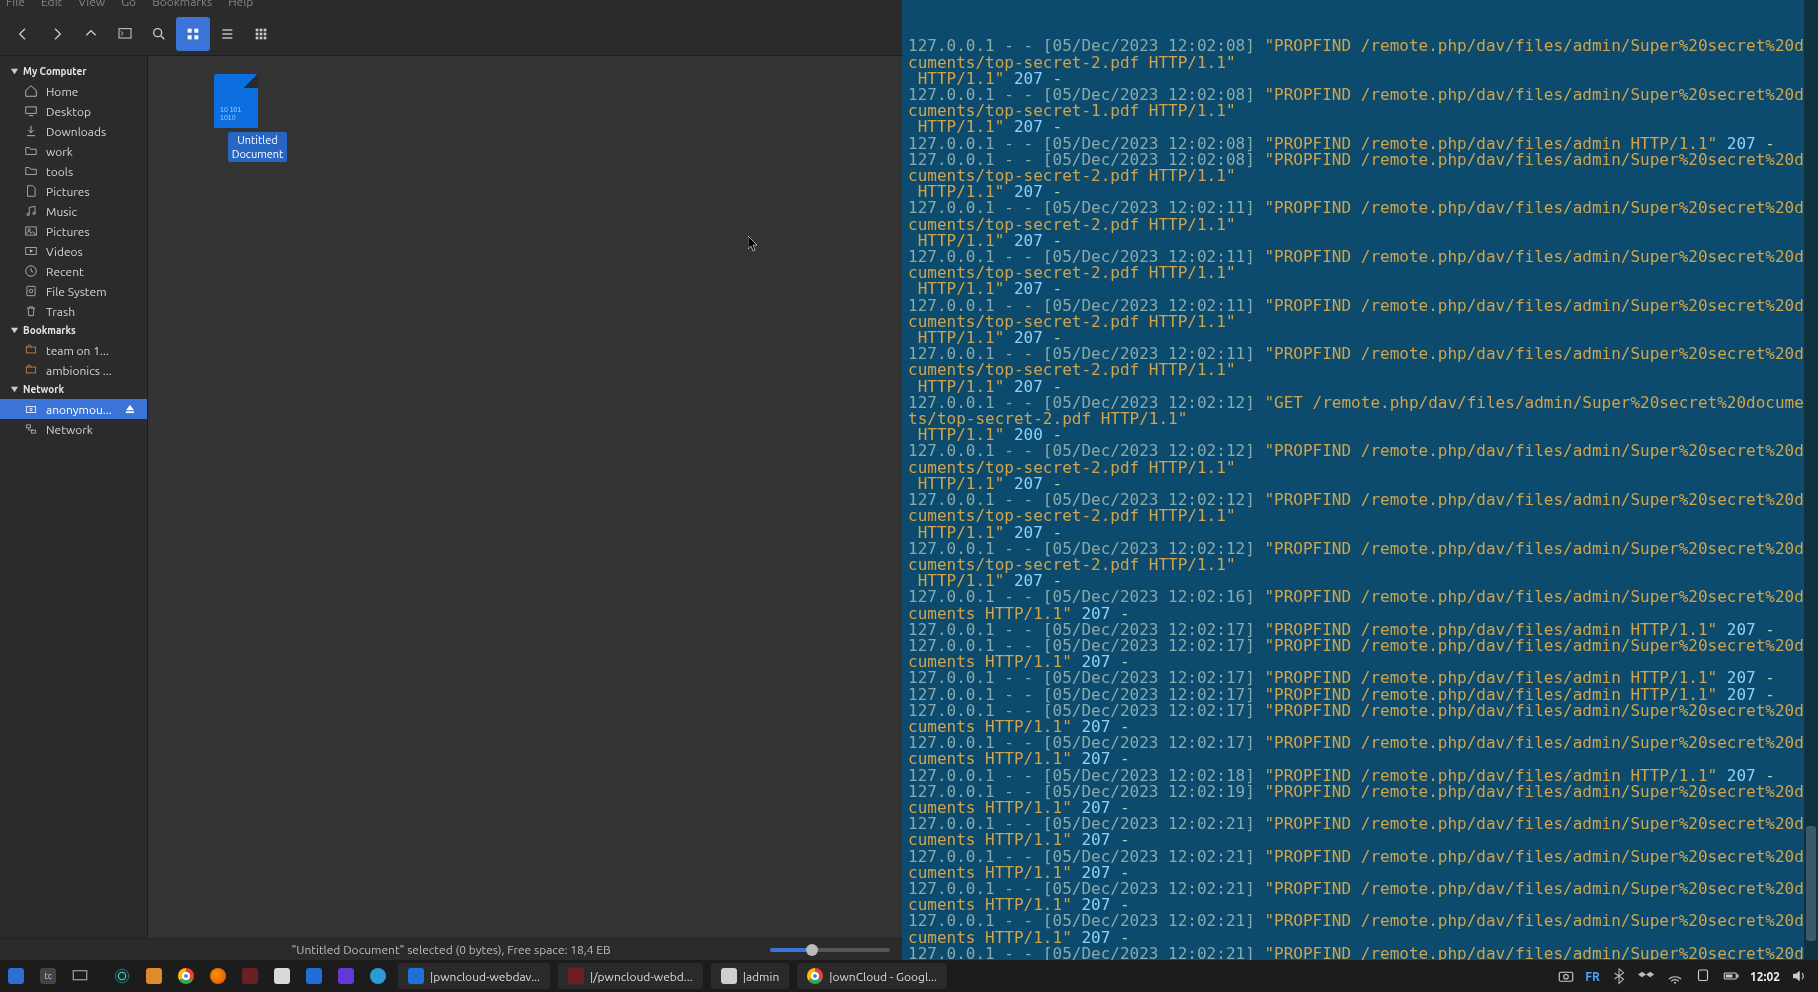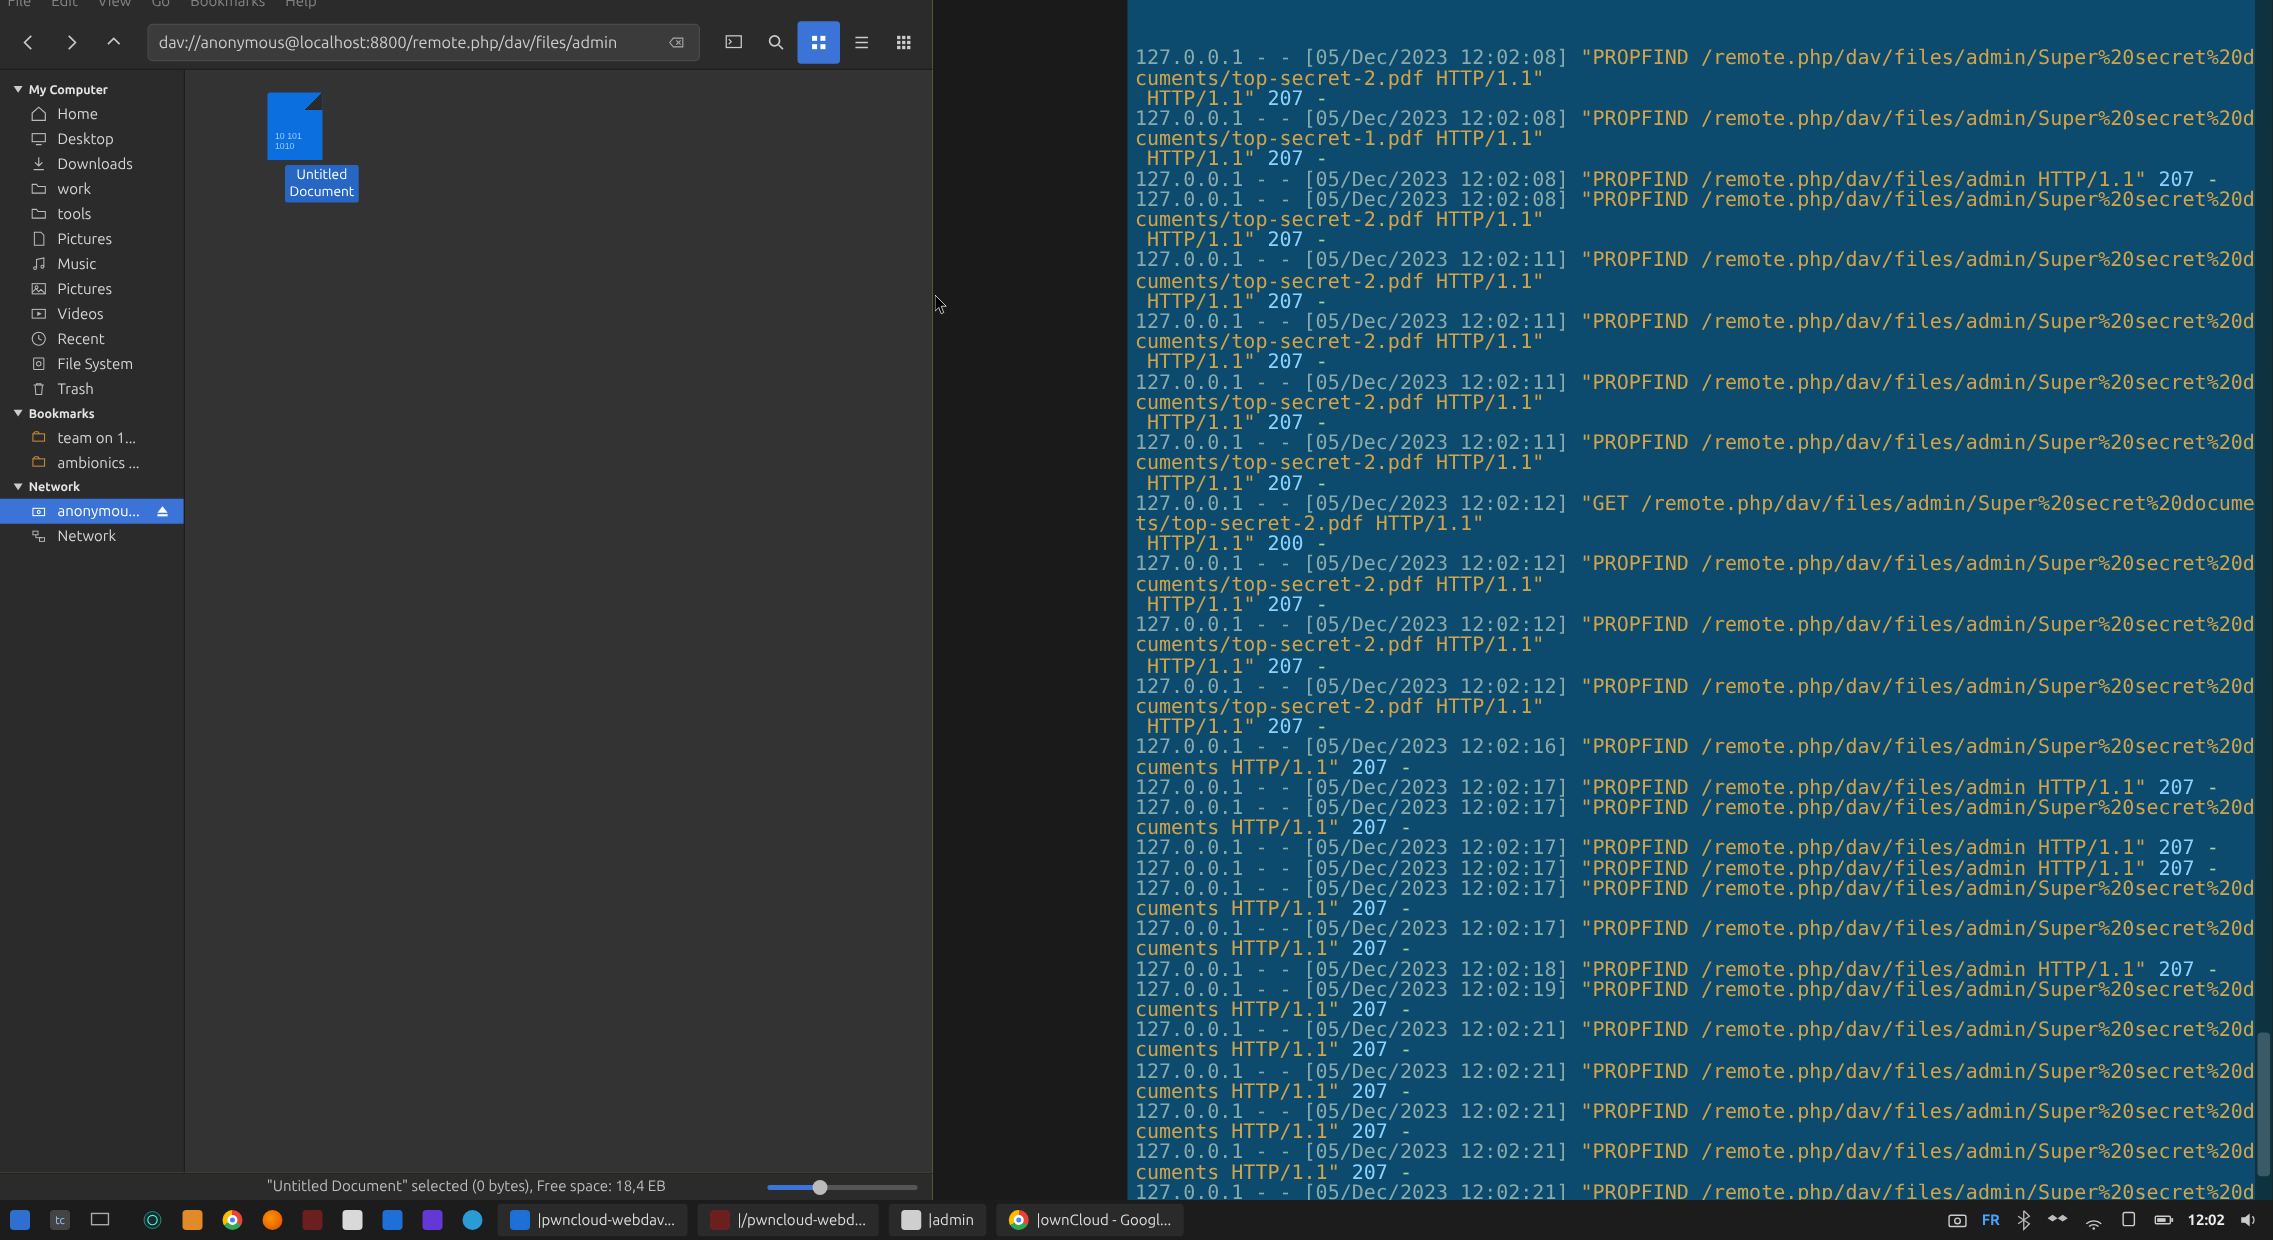--- a/index.html
+++ b/index.html
@@ -1,20 +1,20 @@
 <!DOCTYPE html>
 <html><head>
 <meta charset="utf-8">
 <style>
   * { box-sizing: border-box; margin: 0; padding: 0; }
   html, body { width: 1818px; height: 992px; overflow: hidden; font-family: "Ubuntu", "DejaVu Sans", sans-serif; font-size: 13px; background: #1a1a1a; color: #ddd; }
   .desktop { position: relative; width: 1818px; height: 992px; }
 
   
-  .fm { position: absolute; left: 0; top: 0; width: 746px; height: 960px; background: #bef264; display: flex; flex-direction: column; }
+  .fm { position: absolute; left: 0; top: 0; width: 902px; height: 960px; background: #e5e5e5; display: flex; flex-direction: column; }
   .fm-menubar { height: 12px; background: #2b2b2b; color: #bfbfbf; display: flex; align-items: flex-start; padding: 0 6px; gap: 16px; font-size: 12px; overflow: hidden; }
   .fm-menubar span { opacity: 0.6; position: relative; top: -5px; }
 
   .fm-toolbar { height: 44px; background: #2b2b2b; display: flex; align-items: center; gap: 0; padding: 0 6px; border-bottom: 1px solid #1e1e1e; }
   .nav-btn { width: 34px; height: 34px; display: flex; align-items: center; justify-content: center; color: #c8c8c8; cursor: pointer; }
   .nav-btn svg { width: 16px; height: 16px; stroke: #c8c8c8; fill: none; stroke-width: 2; }
   .addr { flex: 1; margin: 0 10px; height: 30px; background: #3b3b3b; border: 1px solid #4a4a4a; border-radius: 4px; display: flex; align-items: center; padding: 0 8px; color: #ccc; font-size: 13px; }
   .addr-clear { width: 20px; height: 20px; display: flex; align-items: center; justify-content: center; color: #aaa; cursor: pointer; }
   .tb-btn { width: 34px; height: 34px; display: flex; align-items: center; justify-content: center; color: #c8c8c8; cursor: pointer; border-radius: 3px; }
   .tb-btn.active { background: #3b74d6; color: #fff; }
@@ -94,31 +94,20 @@
       <div class="nav-btn">
           <svg viewBox="0 0 24 24">
             <polyline points="9 4 17 12 9 20"></polyline>
           </svg>
         </div>
       <div class="nav-btn">
           <svg viewBox="0 0 24 24">
             <polyline points="5 14 12 7 19 14"></polyline>
           </svg>
         </div>
-      <div class="addr">
-        <span>dav://anonymous@localhost:8800/remote.php/dav/files/admin</span>
-        <span style="flex:1"></span>
-        <span class="addr-clear">
-            <svg viewBox="0 0 24 24" width="14" height="14">
-              <path d="M3 12l5-6h13v12H8z" fill="none" stroke="#aaa" stroke-width="1.5"></path>
-              <line x1="12" y1="9" x2="18" y2="15" stroke="#aaa" stroke-width="1.5"></line>
-              <line x1="18" y1="9" x2="12" y2="15" stroke="#aaa" stroke-width="1.5"></line>
-            </svg>
-          </span>
-      </div>
       <div class="tb-btn">
           <svg viewBox="0 0 24 24">
             <rect x="3" y="4" width="18" height="14" fill="none" stroke="#ccc" stroke-width="1.5"></rect>
             <polyline points="6 8 9 11 6 14" fill="none" stroke="#ccc" stroke-width="1.5"></polyline>
           </svg>
         </div>
       <div class="tb-btn">
           <svg viewBox="0 0 24 24">
             <circle cx="10" cy="10" r="6" fill="none" stroke="#ccc" stroke-width="2"></circle>
             <line x1="15" y1="15" x2="20" y2="20" stroke="#ccc" stroke-width="2"></line>

